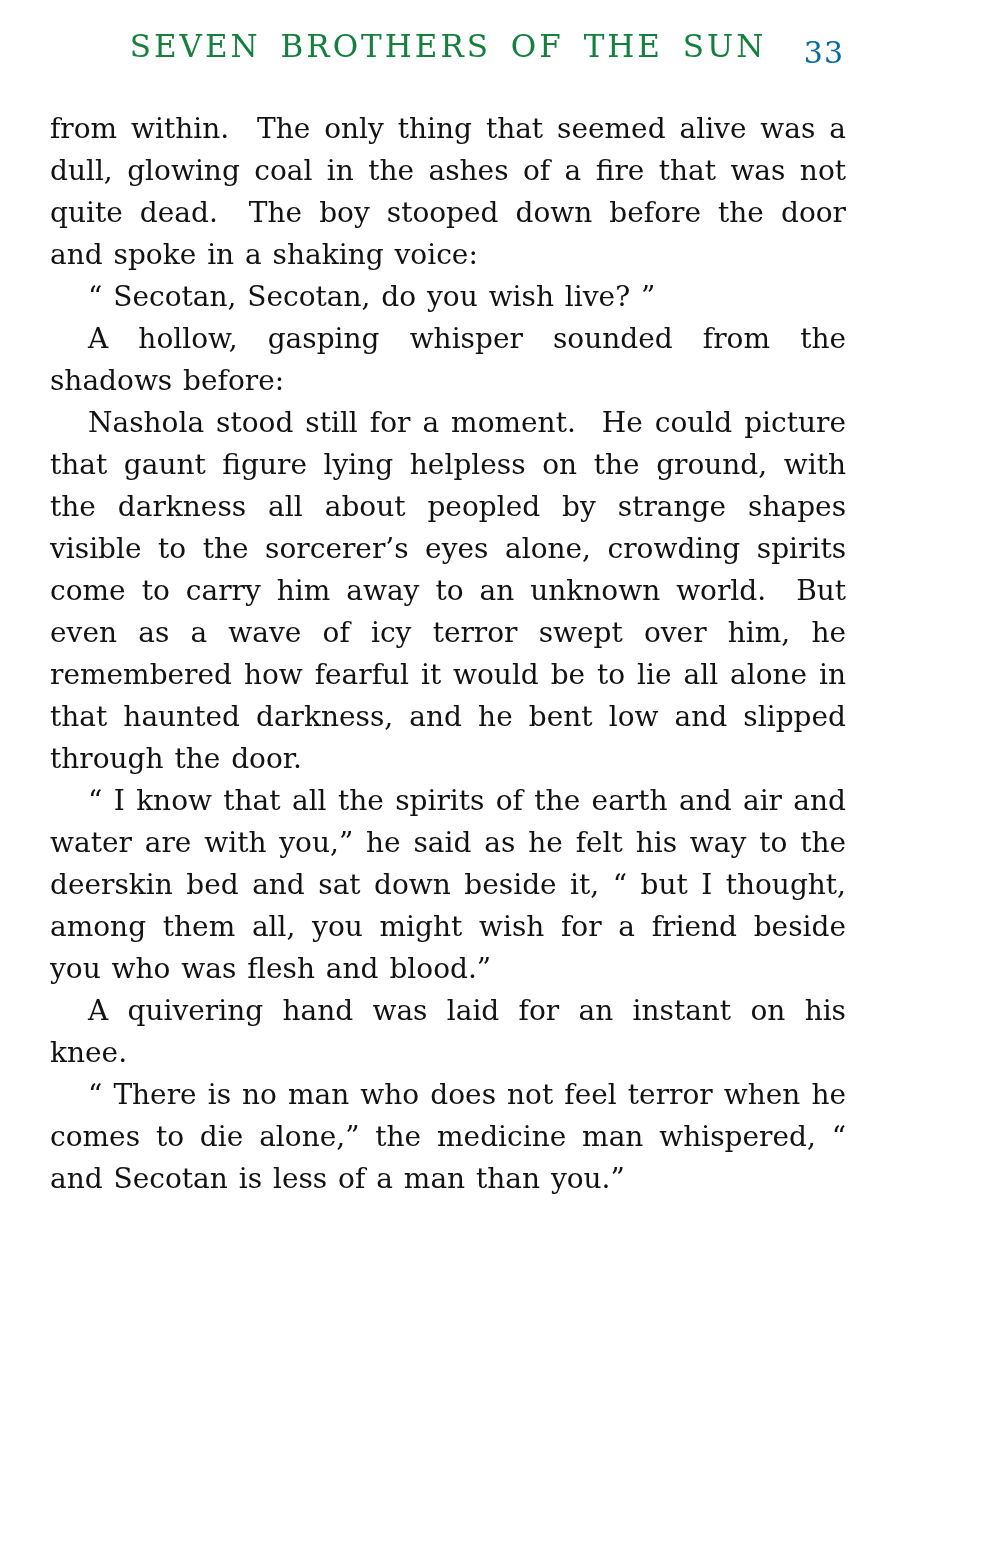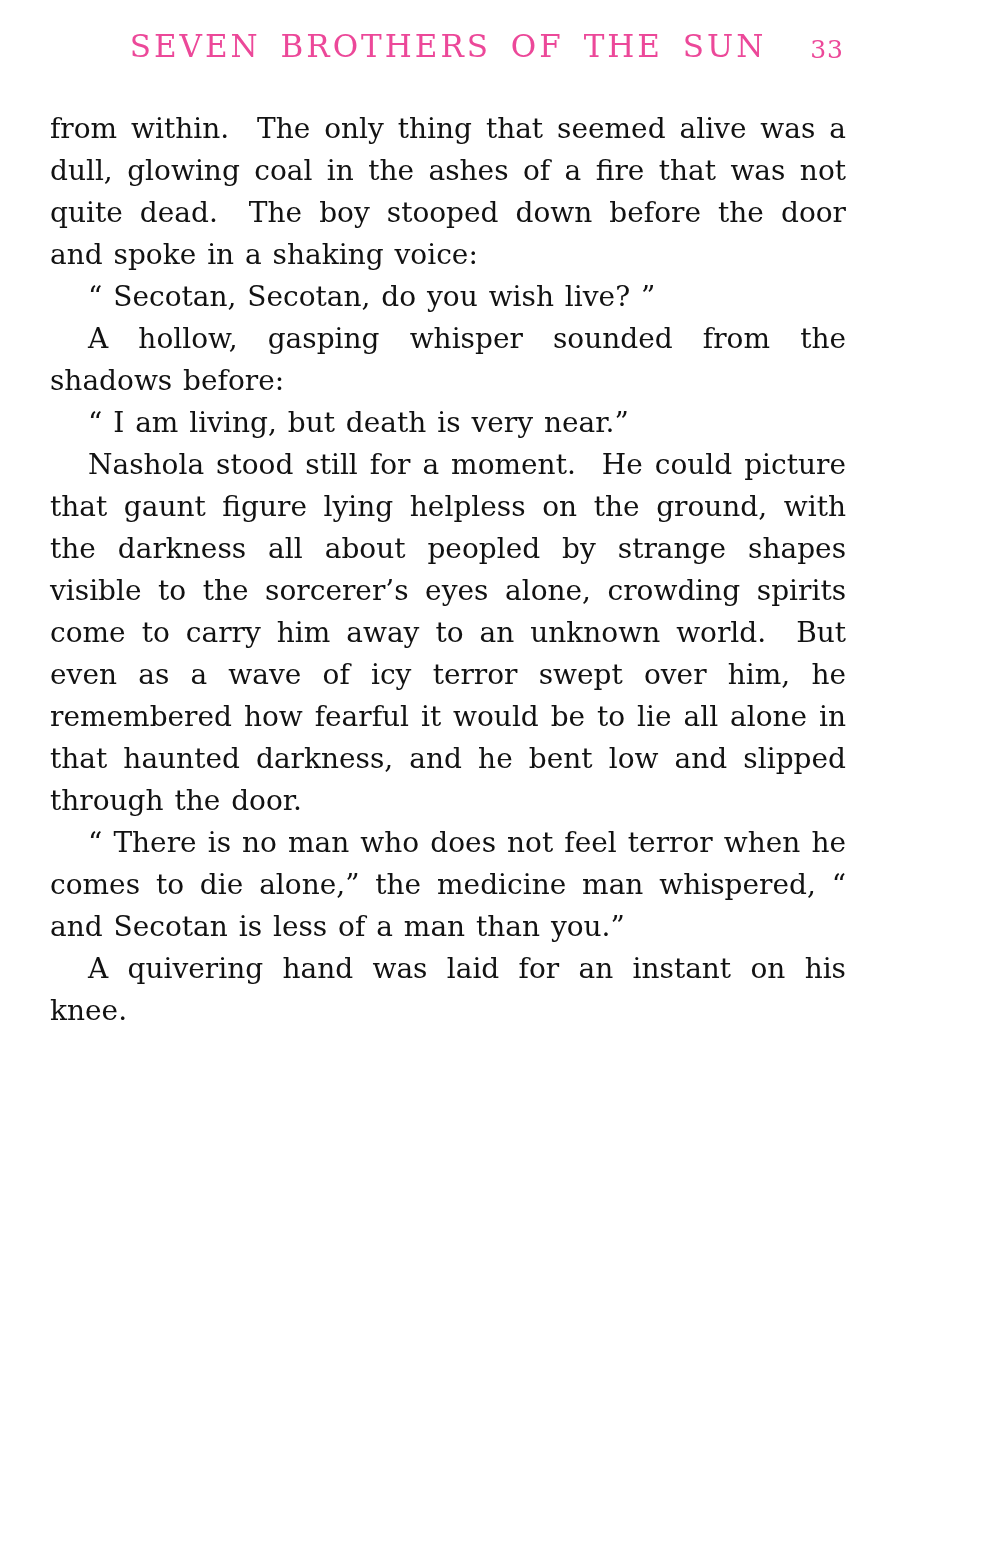--- a/index.html
+++ b/index.html
@@ -28,29 +28,29 @@
     position: absolute;
     left: 50%;
     transform: translateX(-50%);
     top: 0;
     margin: 0;
     font-size: 31px;
     font-weight: 400;
     letter-spacing: 3px;
     word-spacing: 7px;
     white-space: nowrap;
-    color: #ec4899;
+    color: #15803d;
   }
   .page-num {
     position: absolute;
     right: 2px;
     top: 7px;
-    font-size: 25px;
+    font-size: 30px;
     letter-spacing: 1px;
-    color: #ec4899;
+    color: #0369a1;
   }
   .body-text {
     margin: 34px 0 0 50px;
     width: 796px;
     font-size: 28px;
     line-height: 42px;
     text-align: justify;
     word-spacing: 2px;
     color: #121212;
   }
@@ -68,18 +68,18 @@
 <div class="page">
   <div class="header-row">
     <h1 class="running-title">SEVEN BROTHERS OF THE SUN</h1>
     <span class="page-num">33</span>
   </div>
 
   <div class="body-text">
     <p class="continuation">from within.  The only thing that seemed alive was a dull, glowing coal in the ashes of a fire that was not quite dead.  The boy stooped down before the door and spoke in a shaking voice:</p>
     <p>“ Secotan, Secotan, do you wish live? ”</p>
     <p>A hollow, gasping whisper sounded from the shadows before:</p>
-    <p>“ I am living, but death is very near.”</p>
     <p>Nashola stood still for a moment.  He could picture that gaunt figure lying helpless on the ground, with the darkness all about peopled by strange shapes visible to the sorcerer’s eyes alone, crowding spirits come to carry him away to an unknown world.  But even as a wave of icy terror swept over him, he remembered how fearful it would be to lie all alone in that haunted darkness, and he bent low and slipped through the door.</p>
+    <p>“ I know that all the spirits of the earth and air and water are with you,” he said as he felt his way to the deerskin bed and sat down beside it, “ but I thought, among them all, you might wish for a friend beside you who was flesh and blood.”</p>
+    <p>A quivering hand was laid for an instant on his knee.</p>
     <p>“ There is no man who does not feel terror when he comes to die alone,” the medicine man whispered, “ and Secotan is less of a man than you.”</p>
-    <p>A quivering hand was laid for an instant on his knee.</p>
   </div>
 </div>
 
 </body></html>

